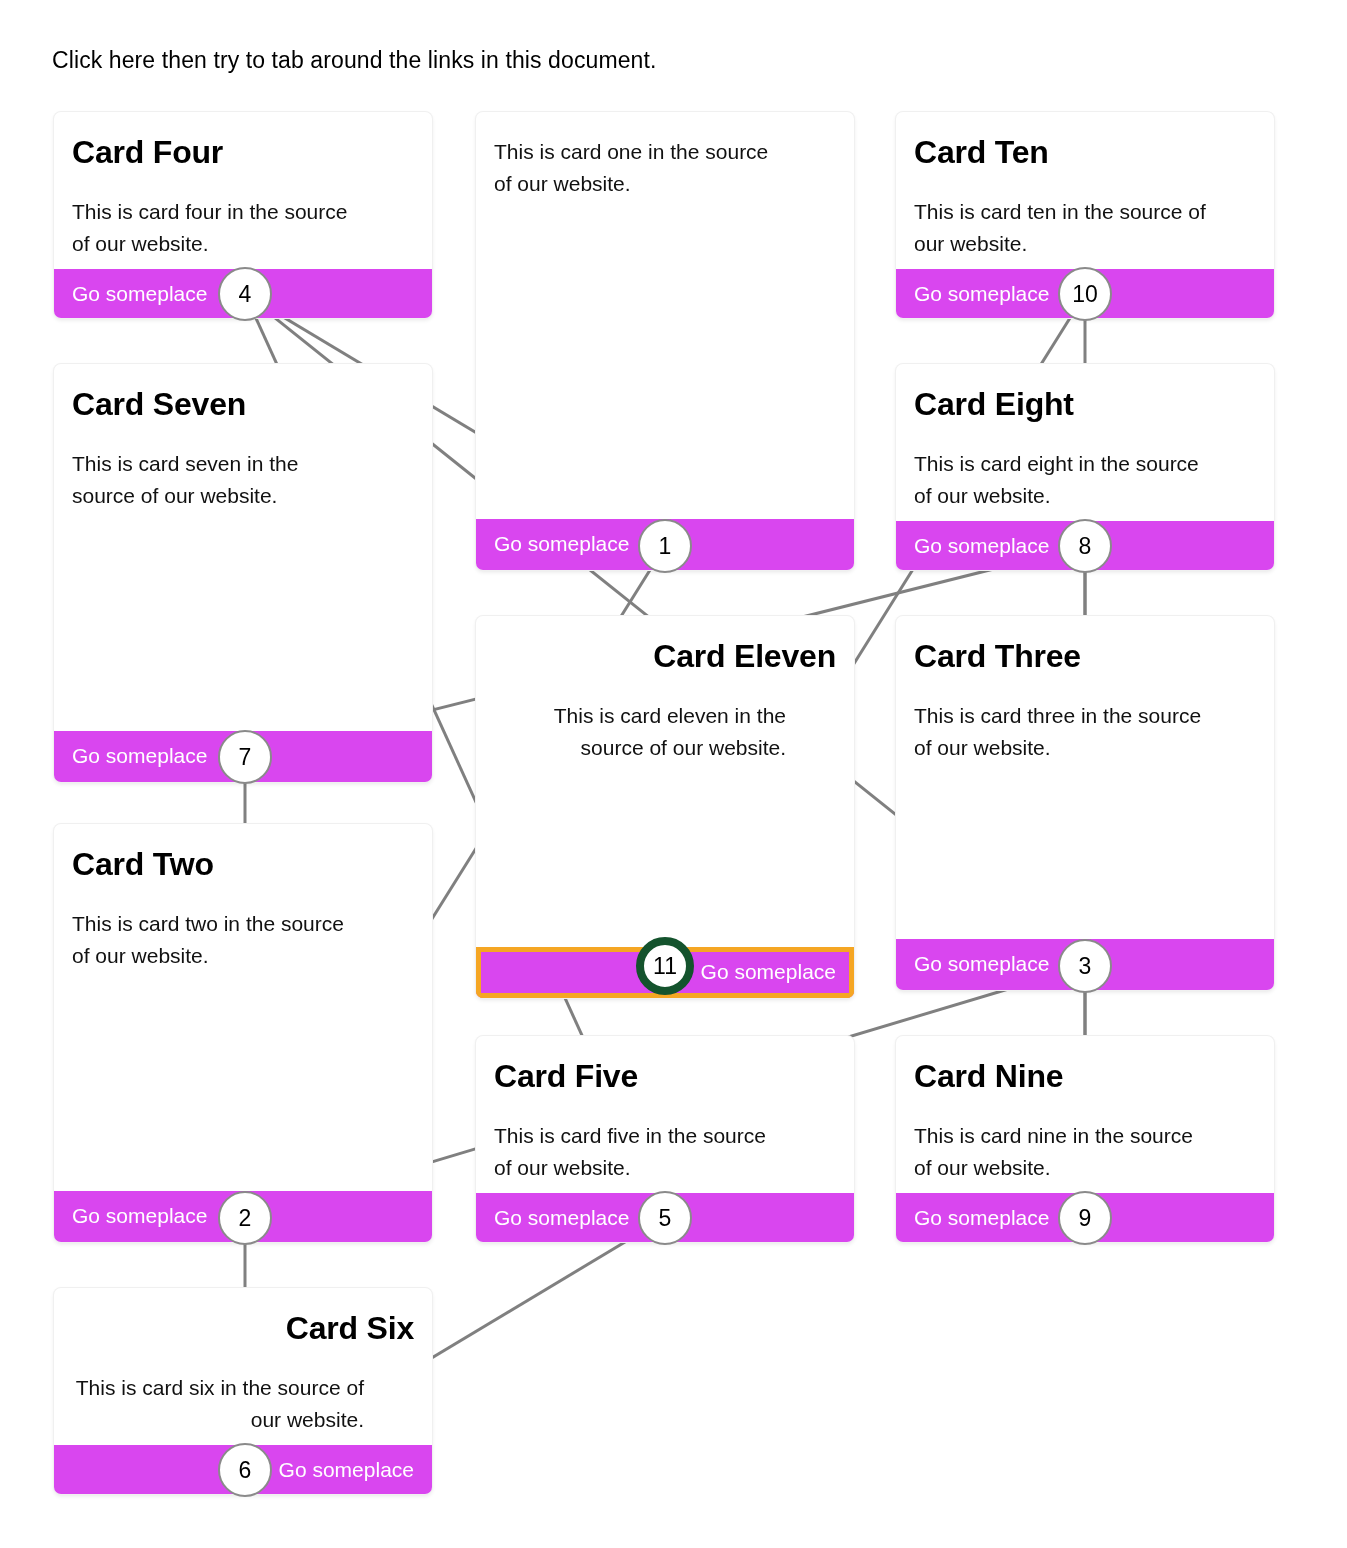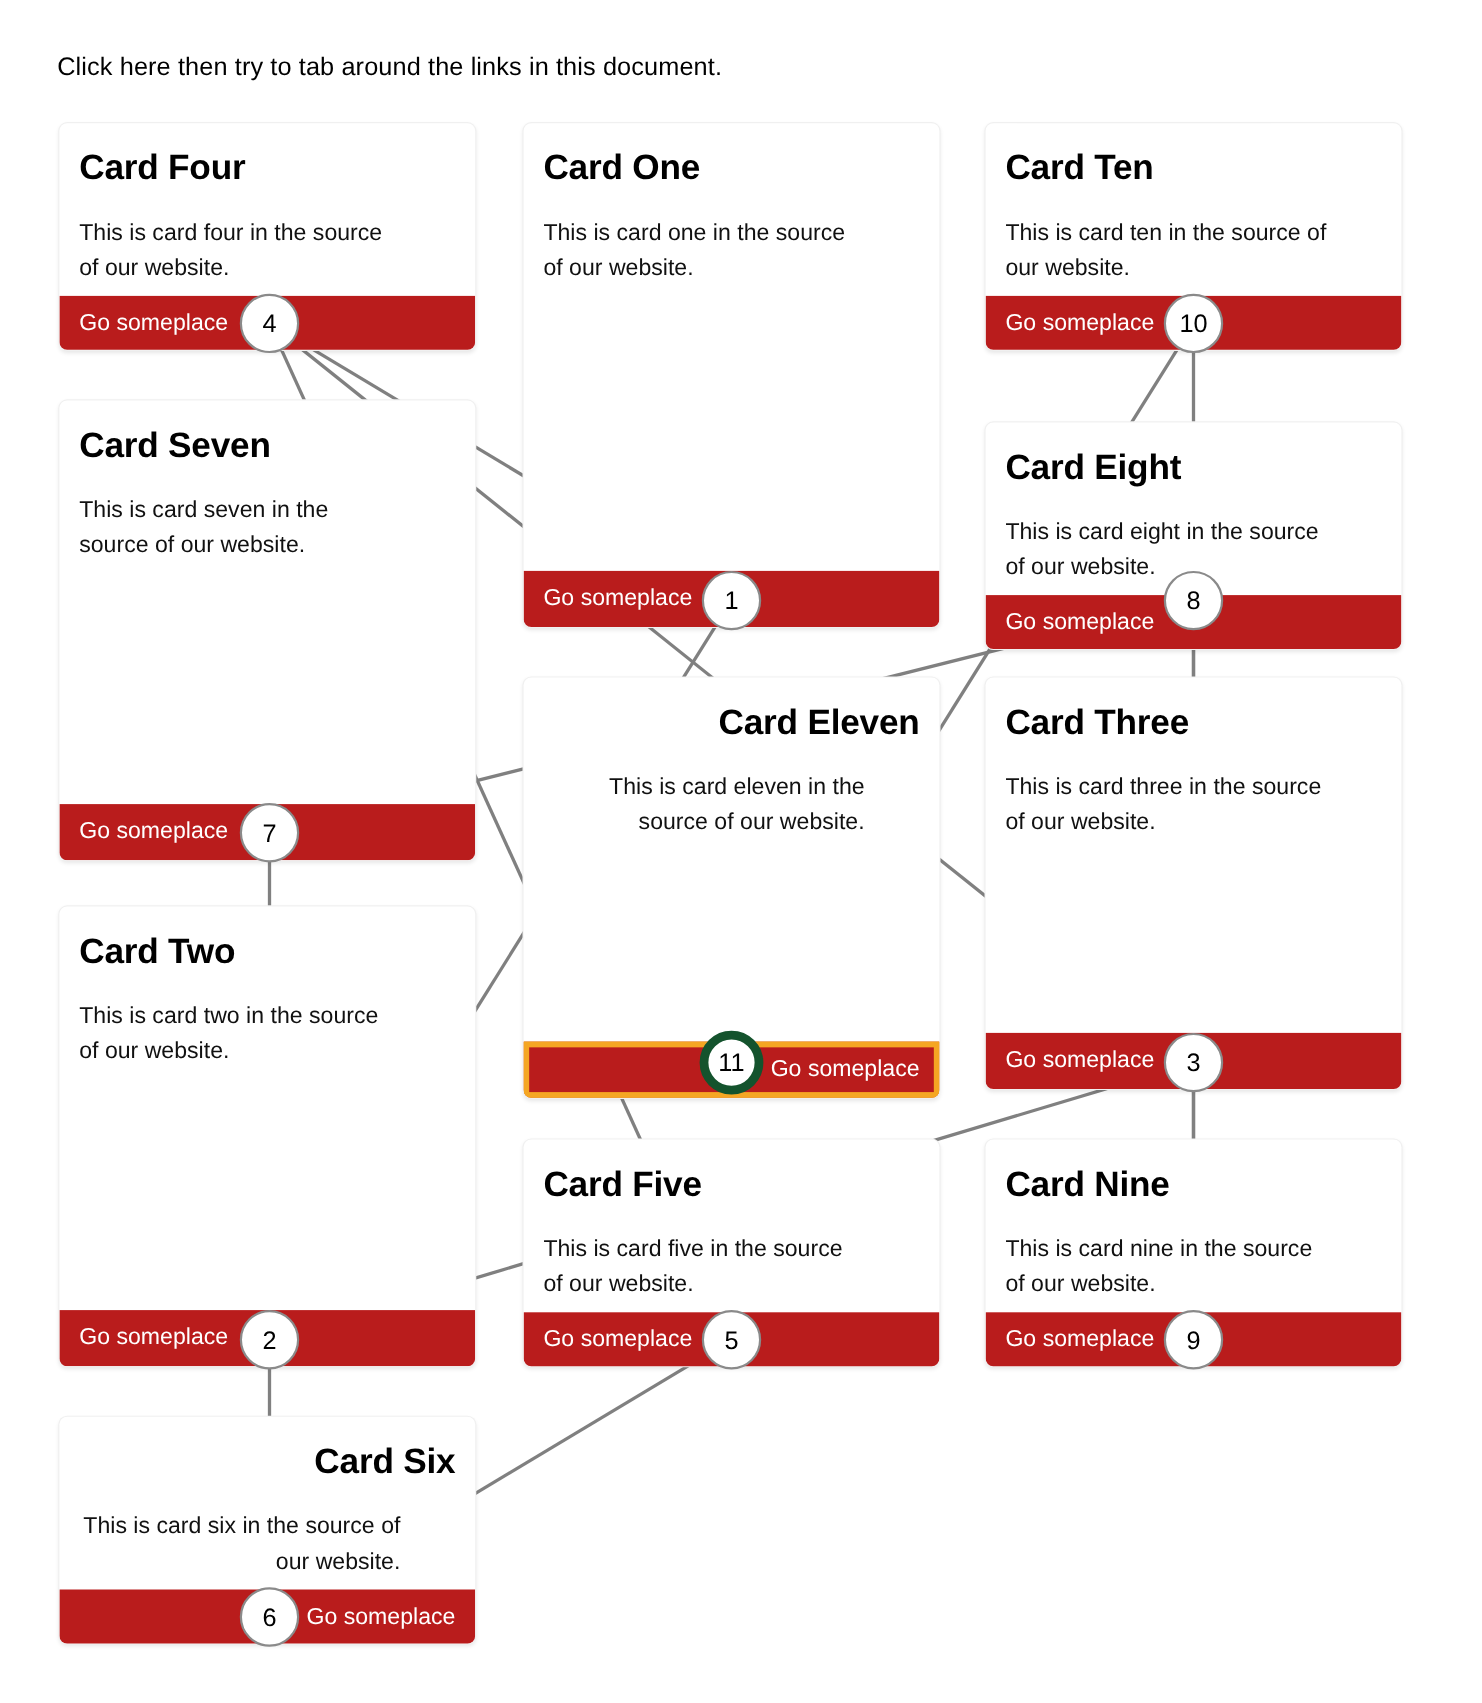--- a/index.html
+++ b/index.html
@@ -47,21 +47,21 @@
   }
   .card-text {
     margin: 0;
     font-size: 21px;
     line-height: 1.52;
     color: #111111;
     max-width: 292px;
   }
   .card-footer {
     flex: 0 0 auto;
-    background: #b91c1c;
+    background: #d946ef;
     color: #ffffff;
     font-size: 21px;
     padding: 12px 18px 13px 18px;
     line-height: 1.25;
     white-space: nowrap;
     overflow: hidden;
     text-decoration: none;
     display: block;
   }
   .card.focused {
@@ -123,40 +123,39 @@
   <div id="cards-layer">
       <div class="card" style="left: 54px; top: 112px; width: 378px; height: 206px;">
         <div class="card-body">
           <h2 class="card-title">Card Four</h2>
           <p class="card-text">This is card four in the source of our website.</p>
         </div>
         <a class="card-footer" href="#">Go someplace</a>
       </div>
       <div class="card" style="left: 476px; top: 112px; width: 378px; height: 458px;">
         <div class="card-body">
-          <h2 class="card-title">Card One</h2>
           <p class="card-text">This is card one in the source of our website.</p>
         </div>
         <a class="card-footer" href="#">Go someplace</a>
       </div>
       <div class="card" style="left: 896px; top: 112px; width: 378px; height: 206px;">
         <div class="card-body">
           <h2 class="card-title">Card Ten</h2>
           <p class="card-text">This is card ten in the source of our website.</p>
         </div>
         <a class="card-footer" href="#">Go someplace</a>
       </div>
       <div class="card" style="left: 54px; top: 364px; width: 378px; height: 418px;">
         <div class="card-body">
           <h2 class="card-title">Card Seven</h2>
           <p class="card-text">This is card seven in the source of our website.</p>
         </div>
         <a class="card-footer" href="#">Go someplace</a>
       </div>
-      <div class="card" style="left: 896px; top: 384px; width: 378px; height: 206px;">
+      <div class="card" style="left: 896px; top: 364px; width: 378px; height: 206px;">
         <div class="card-body">
           <h2 class="card-title">Card Eight</h2>
           <p class="card-text">This is card eight in the source of our website.</p>
         </div>
         <a class="card-footer" href="#">Go someplace</a>
       </div>
       <div class="card focused" style="left: 476px; top: 616px; width: 378px; height: 382px; text-align: right;">
         <div class="card-body">
           <h2 class="card-title">Card Eleven</h2>
           <p class="card-text">This is card eleven in the source of our website.</p>

